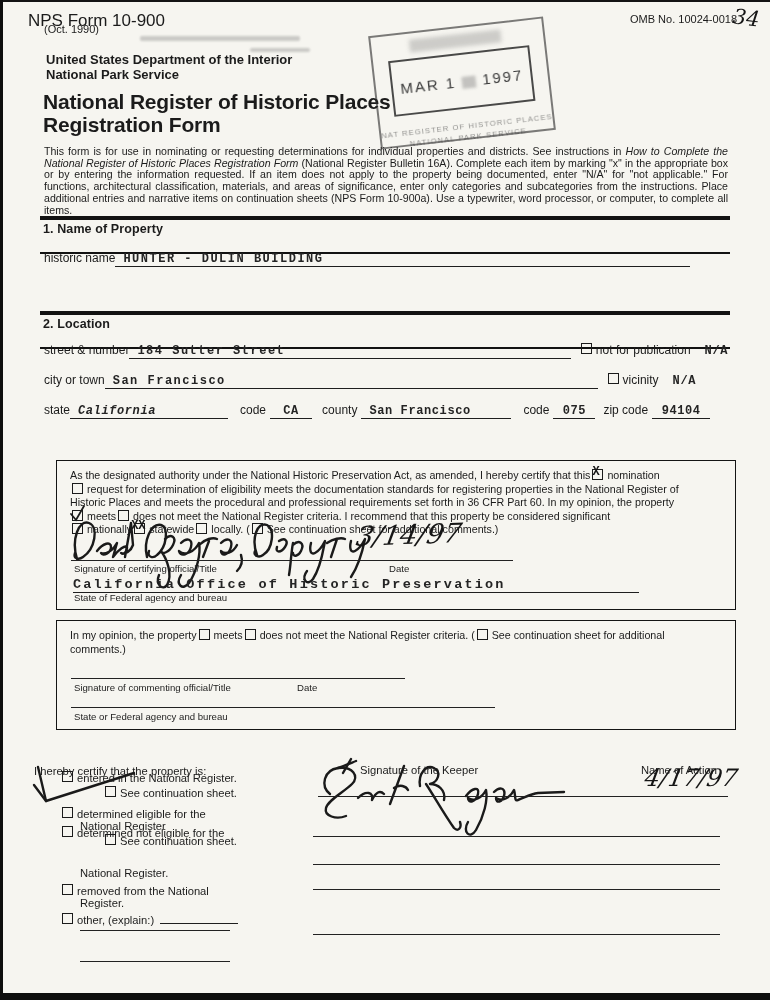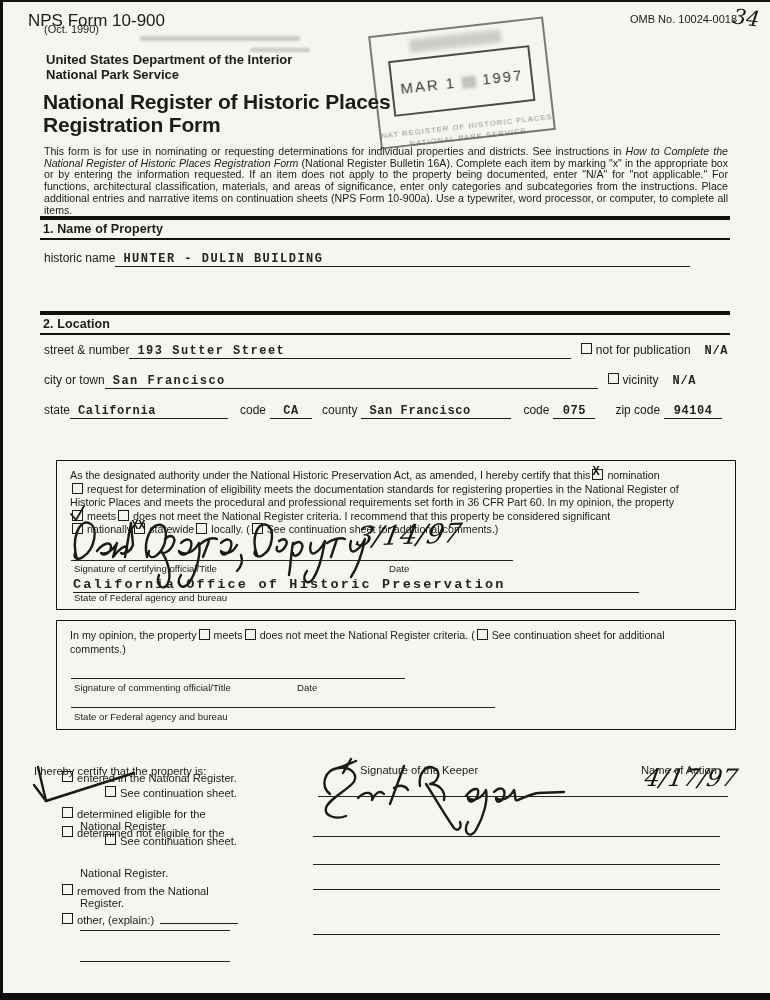--- a/index.html
+++ b/index.html
@@ -9,21 +9,21 @@
   .b{font-weight:bold;}
   
   .edge-left{position:absolute;left:0;top:0;width:3px;height:996px;background:#0e0e0e;}
   .edge-top{position:absolute;left:0;top:0;width:770px;height:2px;background:#141414;}
   .edge-bottom{position:absolute;left:0;top:993px;width:770px;height:7px;background:#0e0e0e;}
   .smear{position:absolute;background:rgba(90,90,90,.28);filter:blur(1.2px);border-radius:2px;}
 
   
   .sec{position:absolute;left:40px;width:690px;}
   .sec .bar{height:3.5px;background:#121212;}
-  .sec .ttl{font-weight:bold;font-size:12.5px;padding:2px 0 2px 3px;letter-spacing:.1px;}
+  .sec .ttl{font-weight:bold;font-size:12.5px;padding:2px 0 16px 3px;letter-spacing:.1px;}
   .sec .thin{height:2px;background:#121212;}
 
   
   .frow{position:absolute;display:flex;align-items:baseline;font-size:12px;}
   .fill{border-bottom:1.7px solid #1e1e1e;display:inline-block;}
   .grow{flex:1;}
   .mono{font-family:"Liberation Mono","DejaVu Sans Mono",monospace;font-weight:bold;
         font-size:12px;letter-spacing:1.5px;color:#242424;white-space:nowrap;}
   .mono.sm{font-size:12px;letter-spacing:.6px;}
   .pad{padding:0 0 1px 8px;}
@@ -103,42 +103,42 @@
     <span class="fill grow"><span class="mono pad">HUNTER - DULIN BUILDING</span></span>
   </div>
 
   <div class="sec" style="top:311px;">
     <div class="bar"></div>
       <div class="ttl">2. Location</div>
       <div class="thin"></div>
   </div>
   <div class="frow" style="left:44px;top:343px;width:684px;">
     <span>street &amp; number</span>
-    <span class="fill grow"><span class="mono pad">193 Sutter Street</span></span>
+    <span class="fill grow"><span class="mono pad">184 Sutter Street</span></span>
     <span class="cb" style="margin-left:10px;"></span>
     <span>not for publication</span>
     <span class="mono sm" style="margin-left:14px;">N/A</span>
   </div>
   <div class="frow" style="left:44px;top:373px;width:652px;">
     <span>city or town</span>
     <span class="fill grow"><span class="mono pad">San Francisco</span></span>
     <span class="cb" style="margin-left:10px;"></span>
     <span>vicinity</span>
     <span class="mono sm" style="margin-left:14px;">N/A</span>
   </div>
   <div class="frow" style="left:44px;top:403px;width:684px;">
     <span>state</span>
-    <span class="fill" style="width:158px;"><span class="mono sm pad">California</span></span>
+    <span class="fill" style="width:158px;font-style:italic;"><span class="mono sm pad">California</span></span>
     <span style="margin-left:12px;">code</span>
     <span class="fill" style="width:42px;text-align:center;margin-left:4px;"><span class="mono sm">CA</span></span>
     <span style="margin-left:10px;">county</span>
     <span class="fill" style="width:150px;margin-left:4px;"><span class="mono sm pad">San Francisco</span></span>
     <span style="margin-left:12px;">code</span>
     <span class="fill" style="width:42px;text-align:center;margin-left:4px;"><span class="mono sm">075</span></span>
-    <span style="margin-left:20px;">zip code</span>
+    <span style="margin-left:8px;">zip code</span>
     <span class="fill" style="width:58px;text-align:center;margin-left:4px;"><span class="mono sm">94104</span></span>
   </div>
 
 
   <div class="certbox" style="left:56px;top:460px;width:678px;height:148px;">
     <div class="txt">
       <div><span>As the designated authority under the National Historic Preservation Act, as amended, I hereby certify that this</span><span class="cb"><span class="mk">X</span></span><span>nomination</span></div>
       <div><span class="cb"></span><span>request for determination of eligibility meets the documentation standards for registering properties in the National Register of</span></div>
       <div><span>Historic Places and meets the procedural and professional requirements set forth in 36 CFR Part 60. In my opinion, the property</span></div>
       <div><span class="cb"><svg viewBox="0 0 18 20" style="left:-4px;top:-8px;width:18px;height:20px;">

